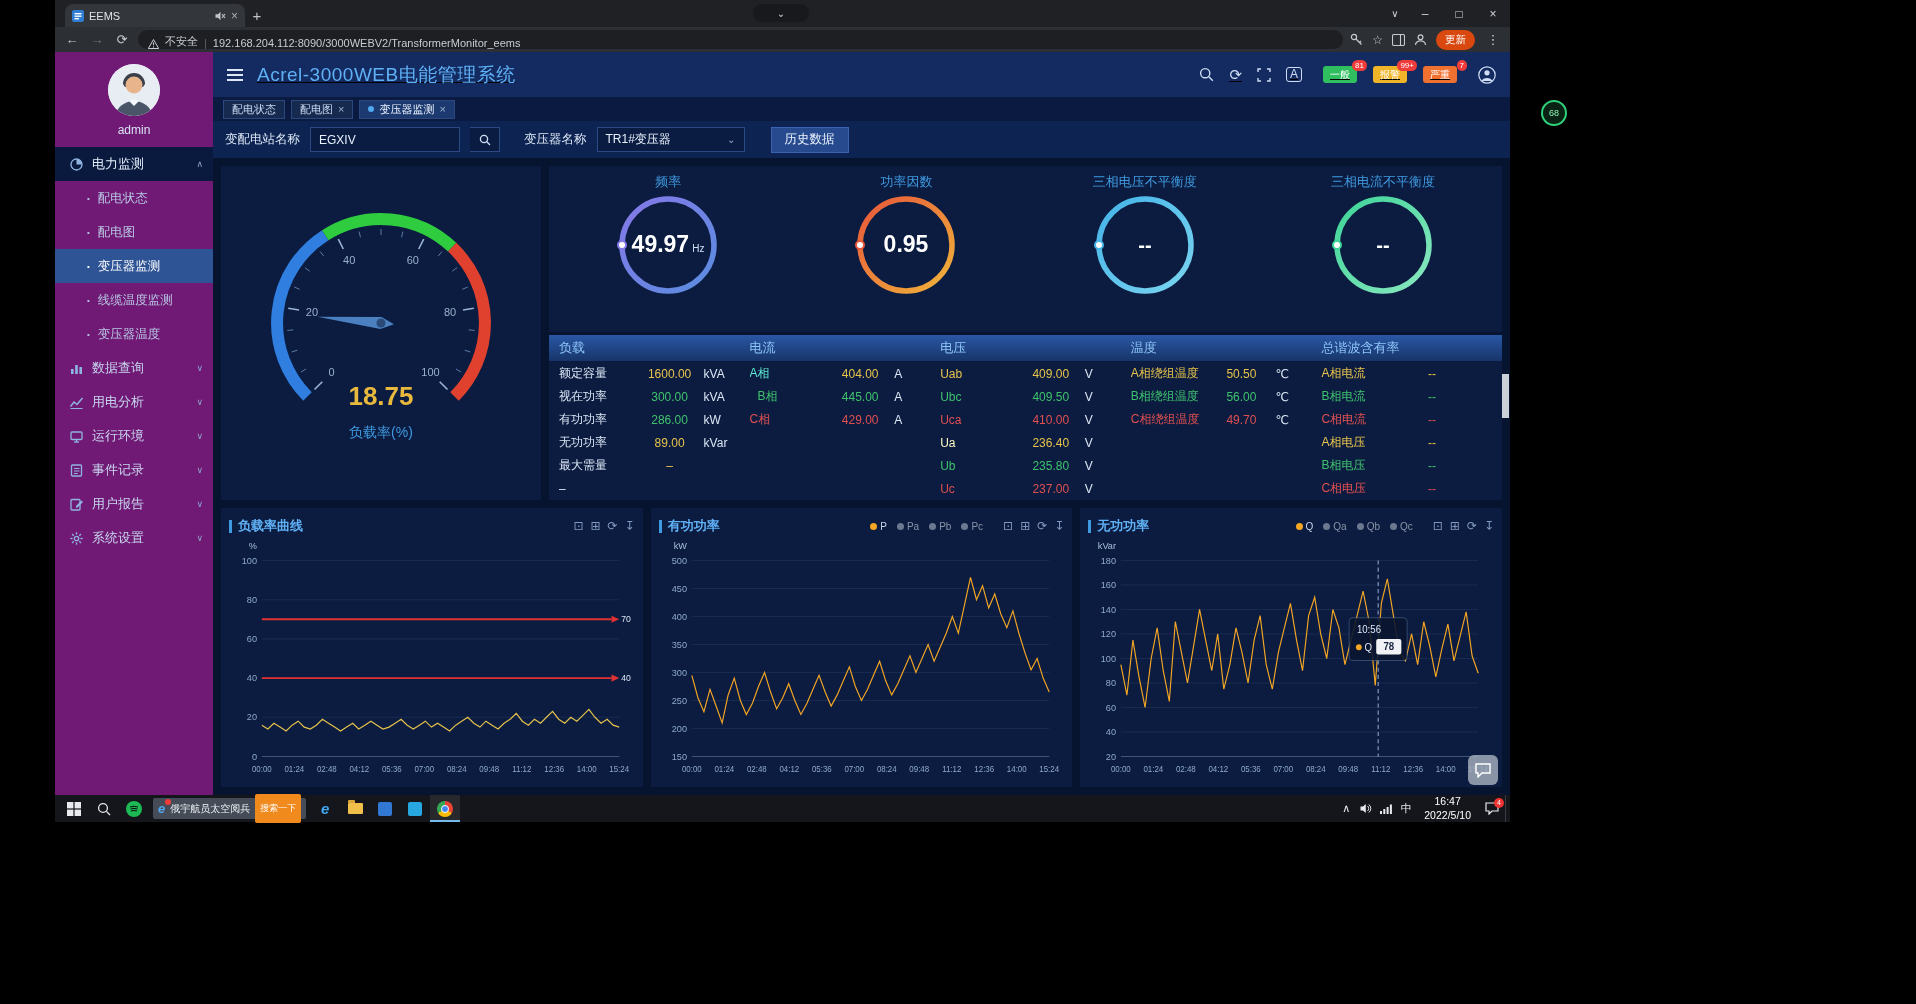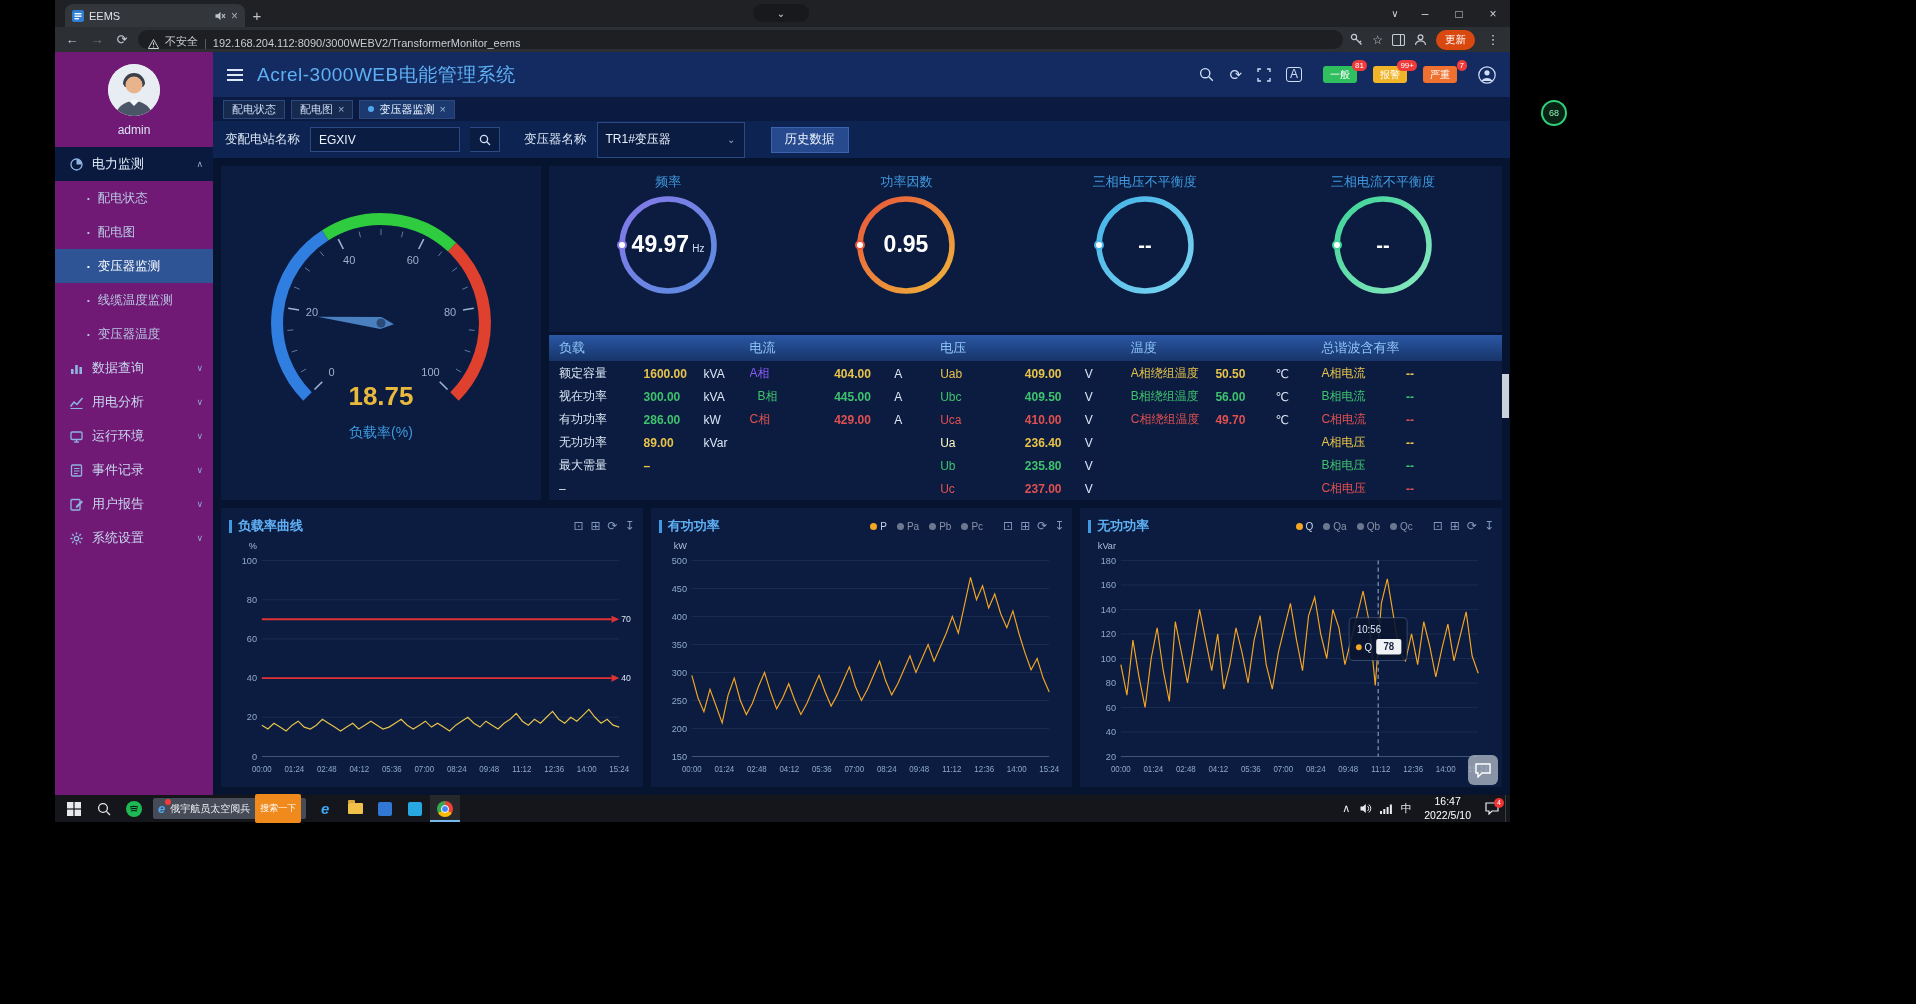--- a/index.html
+++ b/index.html
@@ -35,62 +35,62 @@
   .avatar-circle{width:52px;height:52px;border-radius:50%;background:#e8edf4;overflow:hidden;display:flex;align-items:flex-end;justify-content:center;}
   .username{color:#d8e2f2;font-size:12px;text-align:center;margin:7px 0 10px;}
   .menu-item{height:34px;display:flex;align-items:center;padding:0 10px 0 14px;color:#c8d6ee;font-size:13px;gap:8px;cursor:default;}
   .menu-item.expanded{background:#0a1a3e;color:#e2ecfa;}
   .mi-chev{margin-left:auto;font-size:9px;color:#8fa8cc;}
   .submenu-item{height:34px;display:flex;align-items:center;padding-left:32px;color:#b8c8e4;font-size:12.5px;gap:8px;}
   .submenu-item.active{background:#2f5496;color:#fff;}
   .bullet{font-size:8px;}
 
   .main{flex:1;display:flex;flex-direction:column;min-width:0;}
-  .appbar{height:45px;background:#132b61;display:flex;align-items:center;padding:0 14px;gap:14px;flex:none;}
+  .appbar{height:45px;background:#132b61;display:flex;align-items:center;padding:0 14px;gap:14px;flex:none;text-decoration:underline;}
   .hamburger{display:flex;flex-direction:column;gap:3px;}
   .hamburger i{display:block;width:16px;height:2px;background:#dfe8f8;}
   .appbar h1{font-size:19px;color:#5fb0f5;font-weight:500;margin:0;letter-spacing:0.5px;white-space:nowrap;}
   .appbar-right{margin-left:auto;display:flex;align-items:center;gap:15px;}
   .hicon{color:#d0def5;font-size:15px;}
   .ficon{color:#d0def5;font-size:12px;border:1px solid #d0def5;border-radius:3px;padding:0 3px;line-height:13px;}
   .badges{display:flex;gap:16px;align-items:center;margin:0 6px;}
   .abadge{position:relative;min-width:34px;height:17px;border-radius:3px;color:#fff;font-size:10px;display:flex;align-items:center;justify-content:center;padding:0 7px;white-space:nowrap;}
   .abadge-count{position:absolute;top:-6px;right:-10px;background:#f03b3b;color:#fff;border-radius:7px;font-size:8px;padding:0 3px;height:11px;line-height:11px;}
 
   .chipbar{height:24px;background:#0a1a40;display:flex;align-items:center;padding:0 10px;gap:6px;flex:none;}
   .chip{height:19px;background:#16294f;border:1px solid #2b477e;color:#c8d8f0;font-size:11px;display:flex;align-items:center;padding:0 8px;gap:5px;white-space:nowrap;}
   .chip.active{background:#1d3a70;color:#e8f0fc;}
   .chip-dot{width:6px;height:6px;border-radius:50%;background:#4fa8f0;}
   .chip-x{font-size:11px;color:#9ab0cc;}
 
   .filterbar{height:37px;background:#0d2452;display:flex;align-items:center;padding:0 12px;gap:10px;color:#dce6f5;font-size:12.5px;flex:none;}
   .f-input{width:150px;height:25px;background:#0a1c42;border:1px solid #2b4a85;color:#e8f0fc;font-size:12px;padding:0 8px;outline:none;}
   .f-search-btn{width:30px;height:25px;background:#0a1c42;border:1px solid #2b4a85;border-left:none;display:flex;align-items:center;justify-content:center;padding:0;}
   .flabel2{margin-left:14px;}
-  .f-select{width:148px;height:36px;background:#0a1c42;border:1px solid #2b4a85;display:flex;align-items:center;padding:0 8px;color:#e8f0fc;font-size:12px;}
+  .f-select{width:148px;height:25px;background:#0a1c42;border:1px solid #2b4a85;display:flex;align-items:center;padding:0 8px;color:#e8f0fc;font-size:12px;}
   .sel-chev{margin-left:auto;color:#8fa8cc;font-size:10px;}
   .hist-btn{height:26px;background:#274a8e;border:1px solid #3a62b0;color:#eaf2fc;font-size:12.5px;padding:0 13px;margin-left:16px;}
 
   .content{flex:1;padding:8px;display:flex;flex-direction:column;gap:8px;min-height:0;}
   .panel{background:#0b1c40;}
   .row1{display:flex;gap:8px;height:334px;flex:none;}
   .gauge-panel{width:320px;flex:none;}
   .gauge-panel svg{width:100%;height:100%;display:block;}
   .right-col{flex:1;display:flex;flex-direction:column;gap:3px;min-width:0;}
   .kpi-panel{height:166px;display:grid;grid-template-columns:repeat(4,1fr);}
   .kpi{display:flex;flex-direction:column;align-items:center;padding-top:7px;}
   .kpi-label{color:#3f9ae0;font-size:13px;}
   .table-panel{flex:1;display:flex;flex-direction:column;min-height:0;}
   .t-head{display:grid;grid-template-columns:repeat(5,1fr);height:26px;background:linear-gradient(#2a57a5,#173569);flex:none;}
   .t-hcell{display:flex;align-items:center;padding:0 10px;color:#8fc6f8;font-size:13px;}
   .t-body{display:grid;grid-template-columns:repeat(5,1fr);flex:1;align-items:start;}
   .t-col{padding:1px 10px 0;}
   .t-row{display:flex;height:23px;align-items:center;font-size:12px;}
   .t-row .lbl{flex:1;white-space:nowrap;overflow:hidden;}
-  .t-row .val{min-width:52px;text-align:left;font-weight:bold;}
+  .t-row .val{min-width:52px;text-align:center;font-weight:normal;}
   .t-row .unit{width:34px;padding-left:8px;color:#dce6f5;}
 
   .row2{flex:1;display:flex;gap:8px;min-height:0;}
   .chart-panel{flex:1;padding:6px 8px;display:flex;flex-direction:column;min-width:0;}
   .chart-head{height:24px;display:flex;align-items:center;gap:8px;flex:none;}
   .chart-title{display:flex;align-items:center;gap:6px;color:#5fb0f5;font-size:13px;font-weight:bold;white-space:nowrap;}
   .tbar{width:3px;height:13px;background:#3f9ae0;display:inline-block;}
   .legend{margin-left:auto;display:flex;gap:10px;align-items:center;font-size:10px;color:#c8d4e8;}
   .legend-item{display:flex;align-items:center;gap:3px;}
   .legend .dot{width:7px;height:7px;border-radius:50%;display:inline-block;}
@@ -516,21 +516,21 @@
                           <span class="unit"></span>
                         </div>
                         <div class="t-row">
                           <span class="lbl" style="color: rgb(220, 230, 245);">–</span>
                           <span class="val" style="color: rgb(207, 224, 245);"></span>
                           <span class="unit"></span>
                         </div>
                       </div>
                       <div class="t-col">
                         <div class="t-row">
-                          <span class="lbl" style="color: #8b5cf6;">A相</span>
+                          <span class="lbl" style="color: #5eead4;">A相</span>
                           <span class="val" style="color: rgb(232, 195, 74);">404.00</span>
                           <span class="unit">A</span>
                         </div>
                         <div class="t-row">
                           <span class="lbl" style="color: rgb(63, 194, 109); padding-left: 8px;">B相</span>
                           <span class="val" style="color: rgb(63, 194, 109);">445.00</span>
                           <span class="unit">A</span>
                         </div>
                         <div class="t-row">
                           <span class="lbl" style="color: rgb(224, 80, 80);">C相</span>

